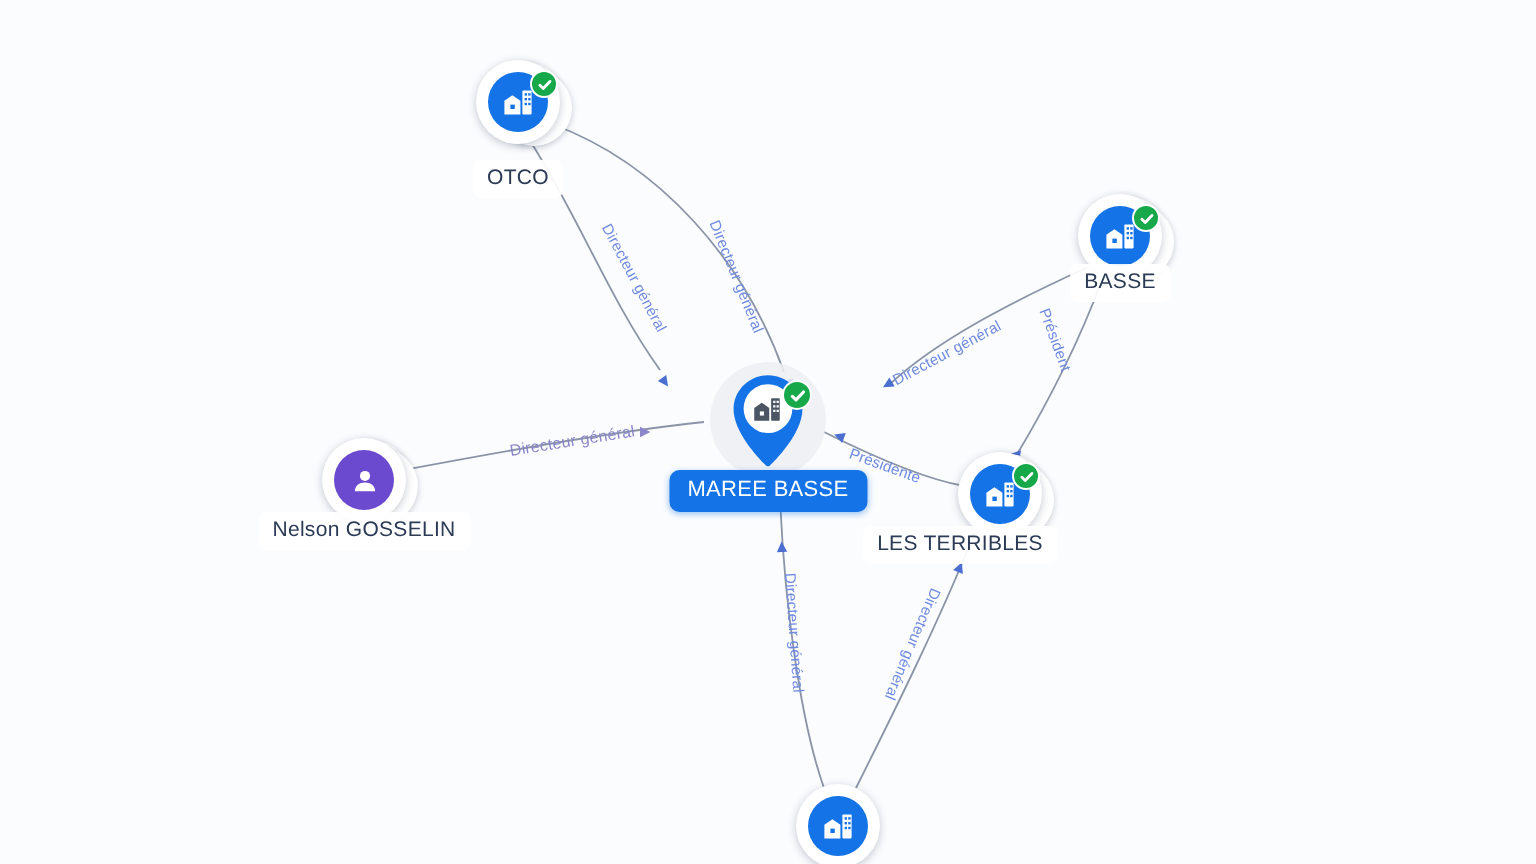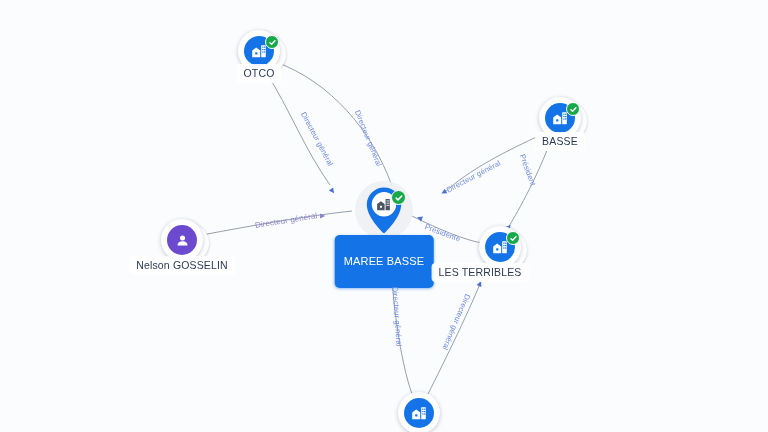--- a/index.html
+++ b/index.html
@@ -120,21 +120,21 @@
     padding: 3px 7px;
     border-radius: 4px;
     background: rgba(255,255,255,.92);
     color: #2b3a55;
     letter-spacing: .15px;
   }
   .node-label.selected {
     background: #1473e6;
     color: #ffffff;
     font-size: 11px;
-    padding: 20px 9px;
+    padding: 4px 9px;
     border-radius: 5px;
     box-shadow: 0 1px 3px rgba(20,115,230,.45);
   }
 
   
   .edge-label {
     position: absolute;
     white-space: nowrap;
     font-size: 7.6px;
     color: #6f8ae0;
@@ -188,21 +188,21 @@
             <rect x="13.1" y="8.4" width="1.2" height="1.2" fill="#1473e6"></rect>
             <rect x="4.2" y="9.3" width="2.2" height="2.2" fill="#1473e6"></rect>
           </svg>
         </div>
         <div class="badge">
           <svg width="9" height="9" viewBox="0 0 12 12">
             <path d="M2.6 6.2 L4.8 8.3 L9.3 3.6" stroke="#ffffff" stroke-width="1.9" fill="none" stroke-linecap="round" stroke-linejoin="round"></path>
           </svg>
         </div>
       </div>
-      <div class="node-label" style="left: 259px; top: 64px;">OTCO</div>
+      <div class="node-label" style="left: 259px; top: 80px;">OTCO</div>
       <div class="node" style="left: 560px; top: 118px;">
         <div class="node-stack stack-c"></div>
         <div class="node-stack stack-b"></div>
         <div class="node-disc"></div>
         <div class="node-core">
           <svg width="16" height="16" viewBox="0 0 16 16">
             <path d="M1.2 14.2V7.4L5.2 4.6l4 2.8v6.8z" fill="#ffffff"></path>
             <rect x="10.2" y="2.2" width="4.6" height="12" rx="0.4" fill="#ffffff"></rect>
             <rect x="11.3" y="3.6" width="1.2" height="1.2" fill="#1473e6"></rect>
             <rect x="13.1" y="3.6" width="1.2" height="1.2" fill="#1473e6"></rect>

